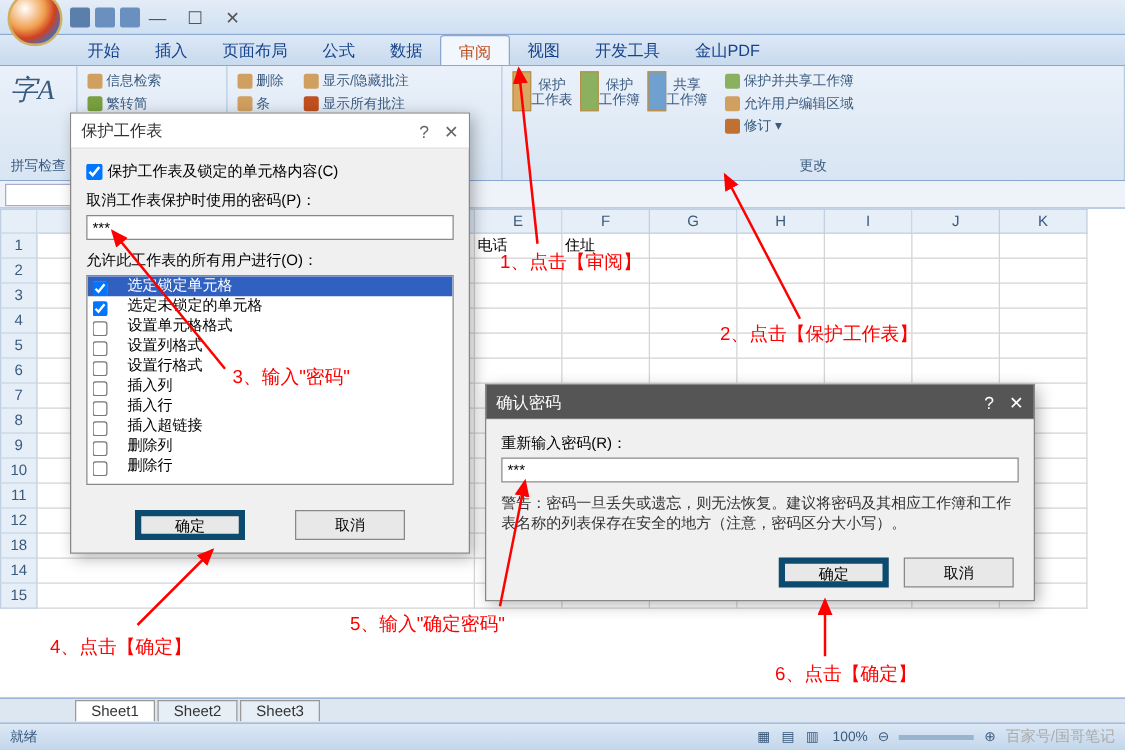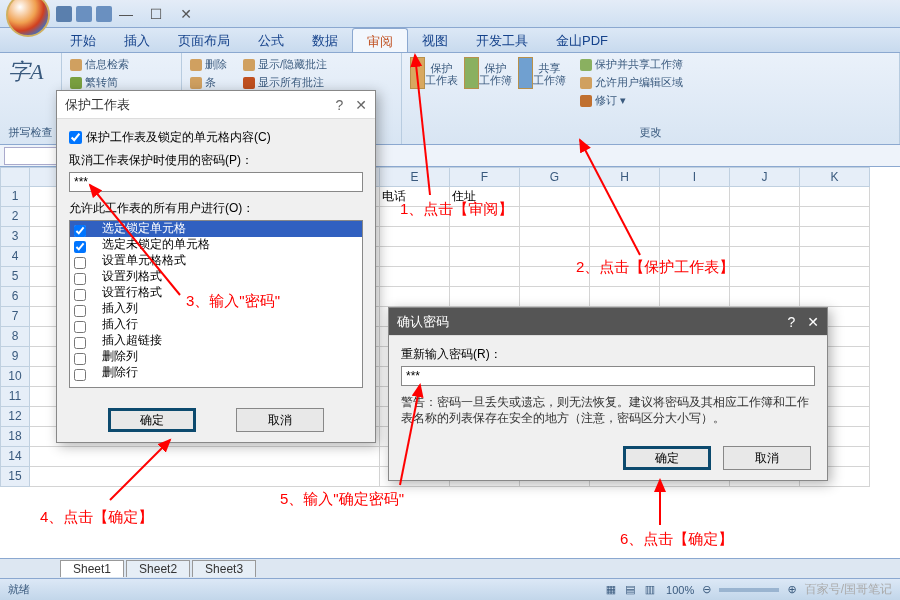--- a/index.html
+++ b/index.html
@@ -50,21 +50,21 @@
 .chk { display: flex; align-items: center; gap: 4px; margin-bottom: 6px; }
 .chk input { width: 13px; height: 13px; }
 .txt-input { width: 100%; border: 1px solid #888; height: 20px; padding: 0 4px; background: #fff; font-size: 12px; }
 .listbox { width: 100%; height: 168px; border: 1px solid #888; background: #fff; overflow: hidden; margin-top: 3px; }
 .listitem { display: flex; align-items: flex-end; gap: 16px; padding: 0 4px; height: 16px; }
 .listitem.selected { background: #3060c0; color: #fff; }
 .listitem input { width: 12px; height: 12px; }
 .dlg-btns { display: flex; justify-content: center; gap: 40px; padding: 10px 0; }
 .dlg-btns.right { justify-content: flex-end; gap: 12px; padding-right: 16px; }
 .dlg-btn { width: 88px; height: 24px; border: 1px solid #888; background: #e8e8e8; cursor: pointer; font-size: 12px; }
-.dlg-btn.primary { border: 3px solid #0c4a6e; }
+.dlg-btn.primary { border: 5px solid #0c4a6e; }
 .warning { color: #333; margin-top: 8px; line-height: 16px; }
 .annot { position: absolute; color: #f00; font-size: 15px; font-weight: 500; pointer-events: none; }
 svg.arrow { position: absolute; pointer-events: none; }
 svg.arrow line, svg.arrow path { stroke: #f00; stroke-width: 2; fill: none; }
 svg.arrow polygon { fill: #f00; }
 </style>
 </head>
 <body>
 
 <div class="titlebar">

